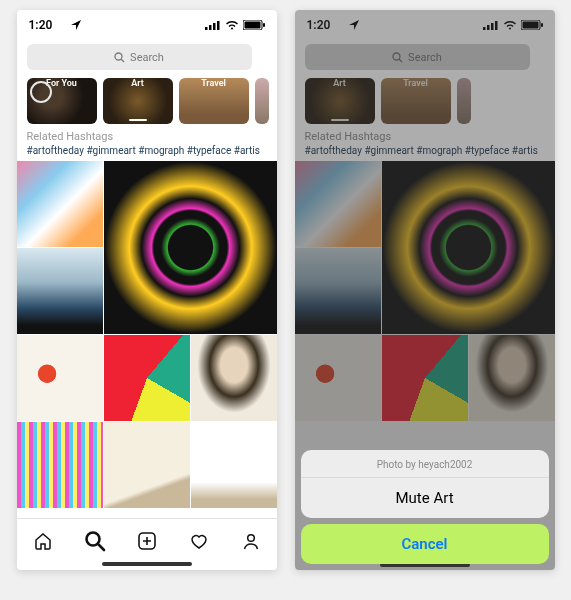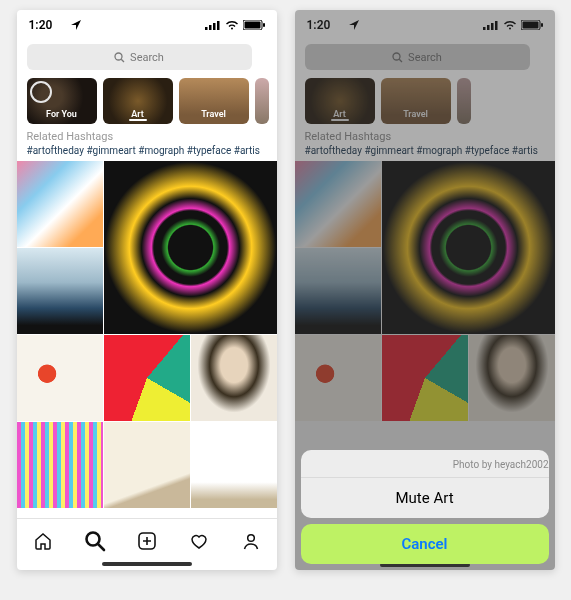--- a/index.html
+++ b/index.html
@@ -56,21 +56,21 @@
     height: 46px;
     border-radius: 6px;
     background: #333;
     position: relative;
     flex-shrink: 0;
     overflow: hidden;
     color: #fff;
     font-size: 9px;
     font-weight: 600;
     display: flex;
-    align-items: flex-end;
+    align-items: flex-start;
     justify-content: center;
     padding-bottom: 5px;
   }
   .cat-foryou { background: radial-gradient(circle at 35% 40%, #4a3a2a 20%, #1a1410 60%); }
   .cat-art    { background: radial-gradient(circle at 50% 50%, #7a5a2a 0%, #2a1f12 70%); }
   .cat-travel { background: linear-gradient(180deg, #b58a5a 0%, #7a5a3a 80%); }
   .cat-animals{ background: radial-gradient(circle at 55% 50%, #decab0 10%, #a58a60 70%); }
   .cat .ring {
     position: absolute; top: 3px; left: 3px; width: 22px; height: 22px;
     border-radius: 50%; border: 2px solid #e6e6e6;
@@ -133,21 +133,21 @@
     position: absolute; bottom: 6px; left: 6px; right: 6px;
     display: flex; flex-direction: column; gap: 6px;
     z-index: 5;
   }
   .sheet-group {
     background: rgba(240,240,240,0.96);
     border-radius: 10px;
     overflow: hidden;
   }
   .sheet-head {
-    text-align: right; font-size: 10px; color: #8a8a8a;
+    text-align: center; font-size: 10px; color: #8a8a8a;
     padding: 9px 0 7px 0;
     border-bottom: 1px solid rgba(0,0,0,0.08);
   }
   .sheet-item {
     text-align: center; font-size: 15px; color: #000000;
     padding: 11px 0;
   }
   .sheet-cancel {
     background: #bef264; border-radius: 10px;
     text-align: center; font-size: 15px; font-weight: 600; color: #0a7aff;

